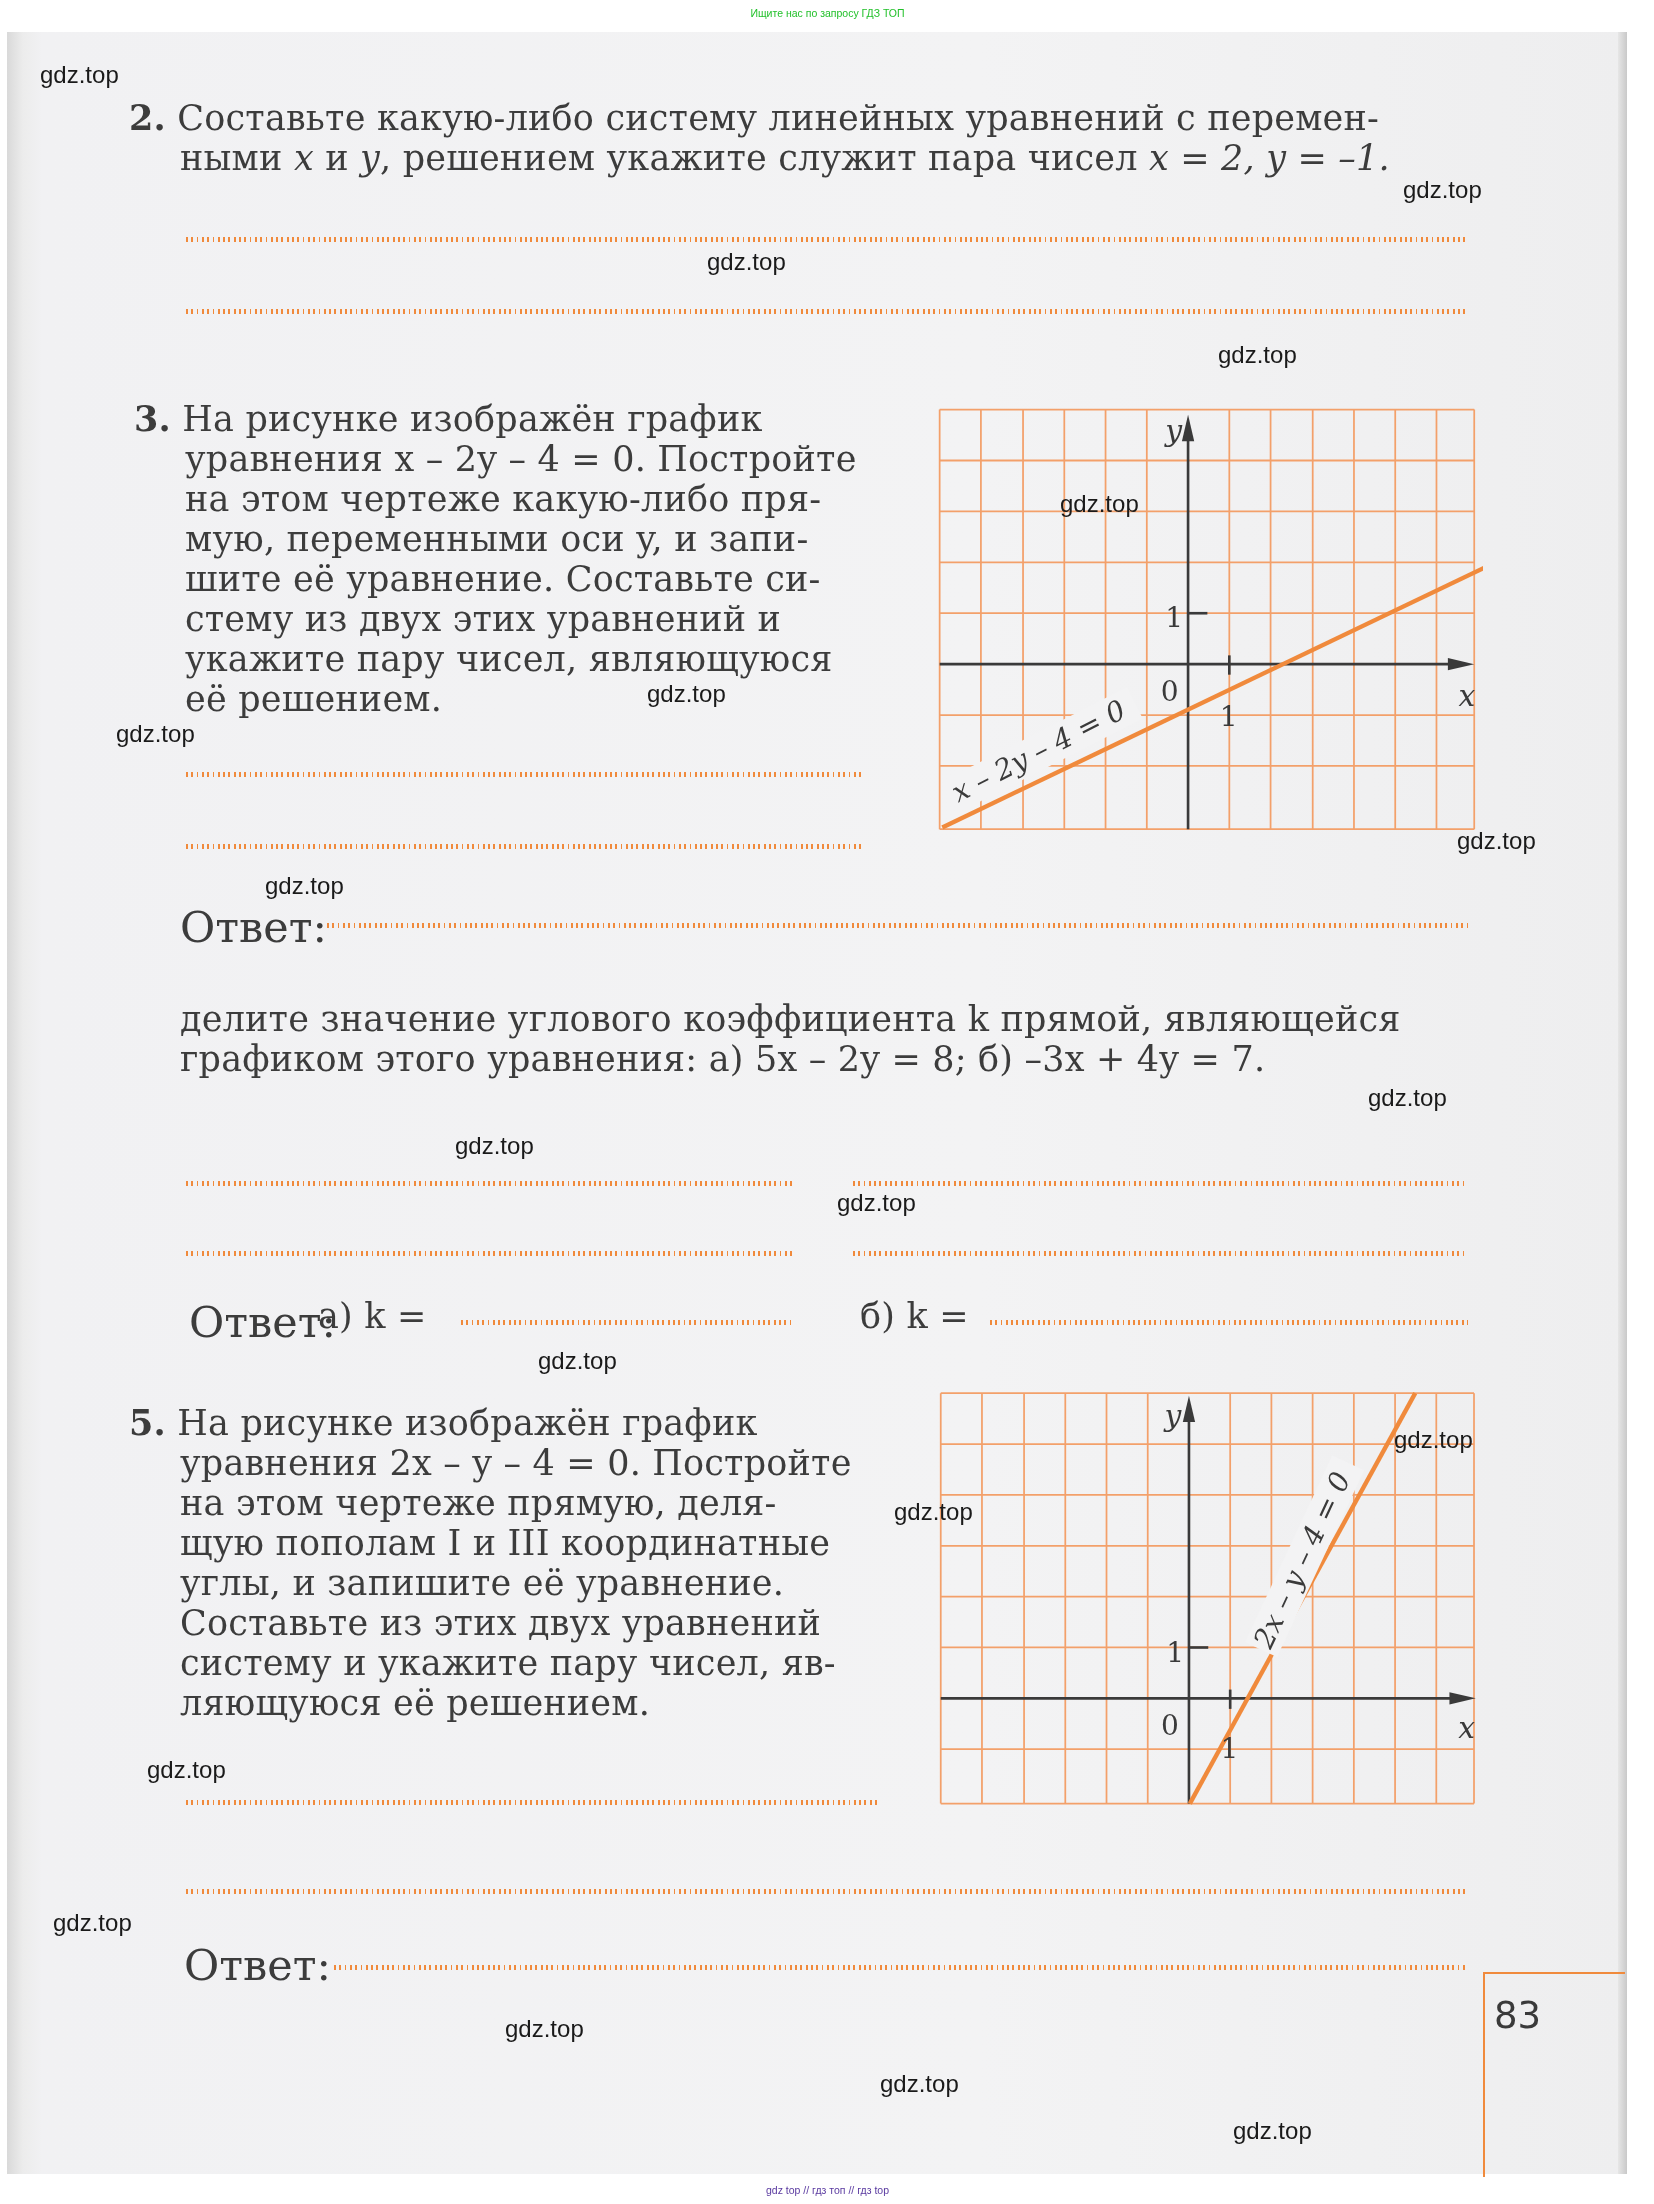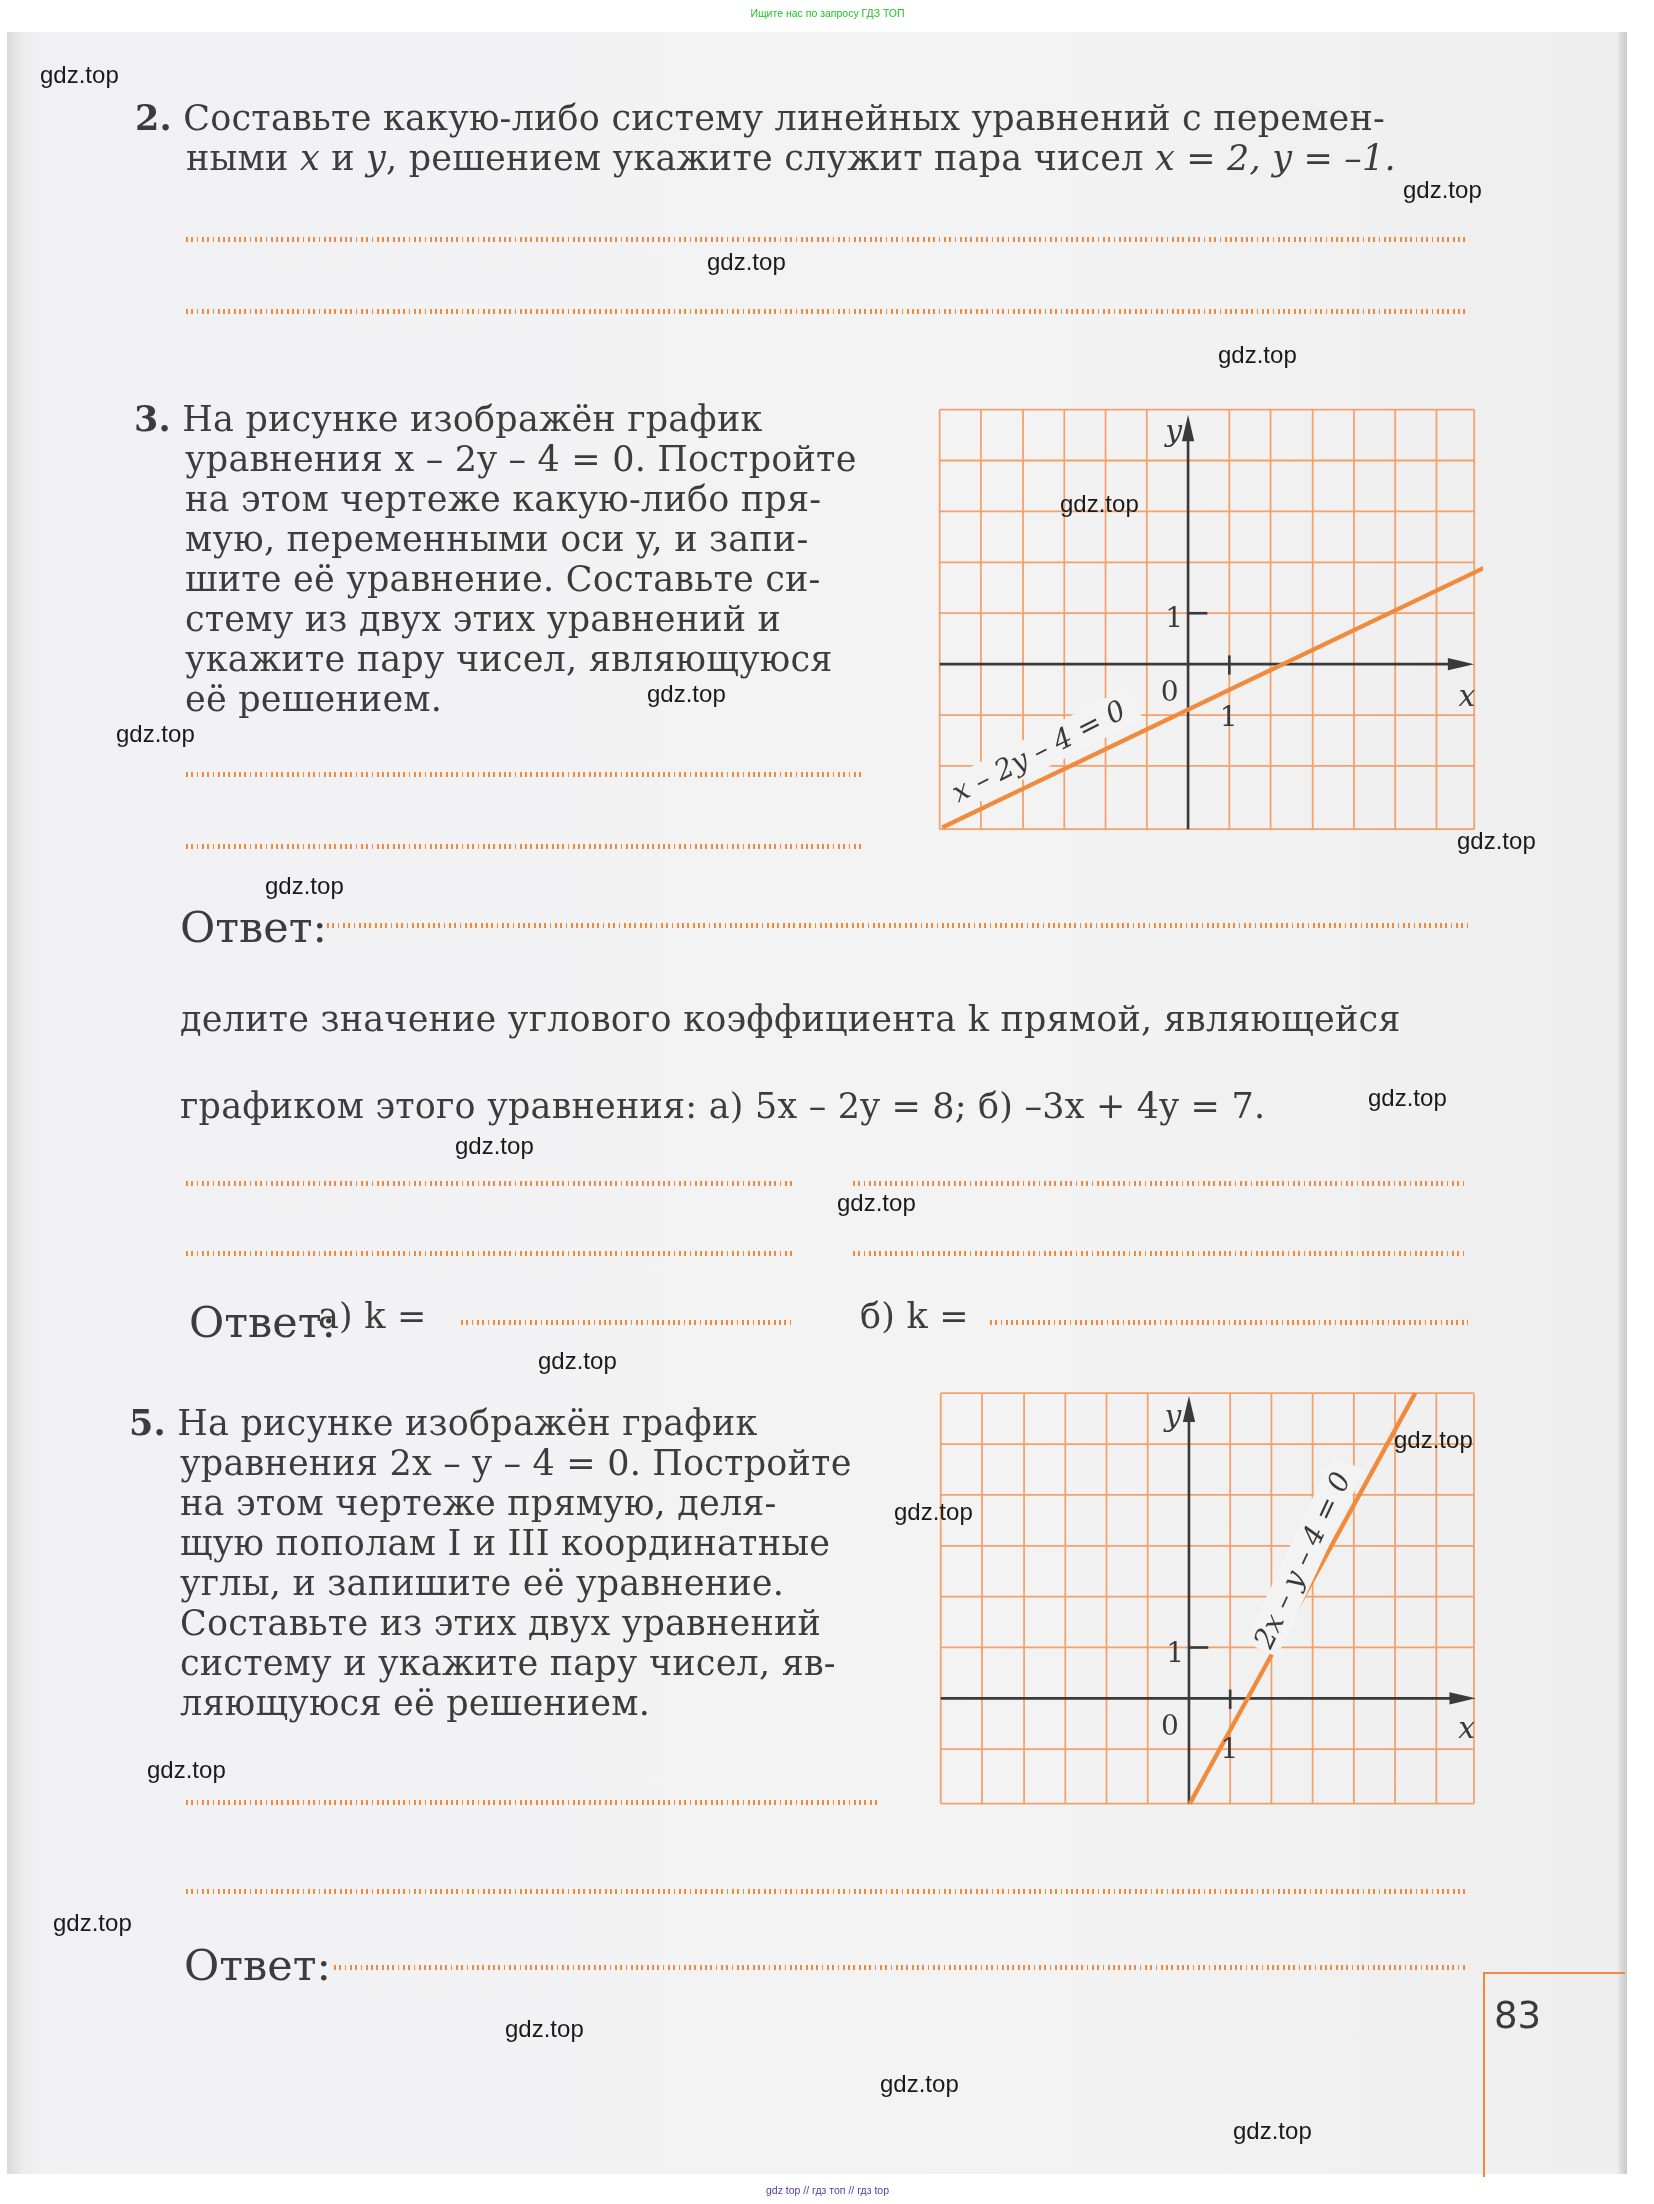--- a/index.html
+++ b/index.html
@@ -56,21 +56,21 @@
 </style>
 </head>
 <body>
 
 <div class="top-banner">Ищите нас по запросу ГДЗ ТОП</div>
 
 <div class="page">
   <div class="page-edge"></div>
 </div>
 
-<div class="ex-text" style="left:129px; top:98px; width:1334px;margin-left:6px;">
+<div class="ex-text" style="left:129px; top:98px; width:1334px;">
   <div style="display:flex; justify-content:space-between;">
     <span><span class="ex-num">2.</span> <span>Составьте какую-либо систему линейных уравнений с перемен-</span></span>
   </div>
   <div style="padding-left:51px;">
     <span>ными </span><span class="math">x</span><span> и </span><span class="math">y</span><span>, решением укажите служит пара чисел </span><span class="math">x = 2,  y = –1.</span>
   </div>
 </div>
 <div class="dotline" style="left:186px; top:237px; width:1282px;"></div>
 <div class="dotline" style="left:186px; top:309px; width:1282px;"></div>
 
@@ -128,21 +128,21 @@
   <text x="330" y="372" font-size="32" fill="#3a3a3a" font-family="DejaVu Serif, serif">1</text>
   <text x="268" y="260" font-size="32" fill="#3a3a3a" font-family="DejaVu Serif, serif">1</text>
   <g transform="translate(32,460) rotate(-27)">
     <rect x="-4" y="-30" width="235" height="40" fill="#f3f3f4"></rect>
     <text x="0" y="0" font-size="32" font-style="italic" fill="#3a3a3a" font-family="DejaVu Serif, serif">x – 2y – 4 = 0</text>
   </g>
 </svg>
 
 <div class="ex-text" style="left:129px; top:999px; width:1352px;">
   <div style="padding-left:51px;">делите значение углового коэффициента k прямой, являющейся</div>
-  <div style="padding-left:51px;margin-top:47px;">графиком этого уравнения: а) 5x – 2y = 8;   б) –3x + 4y = 7.</div>
+  <div style="padding-left:51px;">графиком этого уравнения: а) 5x – 2y = 8;   б) –3x + 4y = 7.</div>
 </div>
 <div class="dotline" style="left:186px; top:1181px; width:606px;"></div>
 <div class="dotline" style="left:853px; top:1181px; width:614px;"></div>
 <div class="dotline" style="left:186px; top:1251px; width:606px;"></div>
 <div class="dotline" style="left:853px; top:1251px; width:614px;"></div>
 <div class="answer-label" style="left:189px; top:1297px;">Ответ:</div>
 <div class="ex-text" style="left:318px; top:1296px;">а) k =</div>
 <div class="dotline" style="left:461px; top:1320px; width:334px;"></div>
 <div class="ex-text" style="left:860px; top:1296px;">б) k =</div>
 <div class="dotline" style="left:990px; top:1320px; width:478px;"></div>

